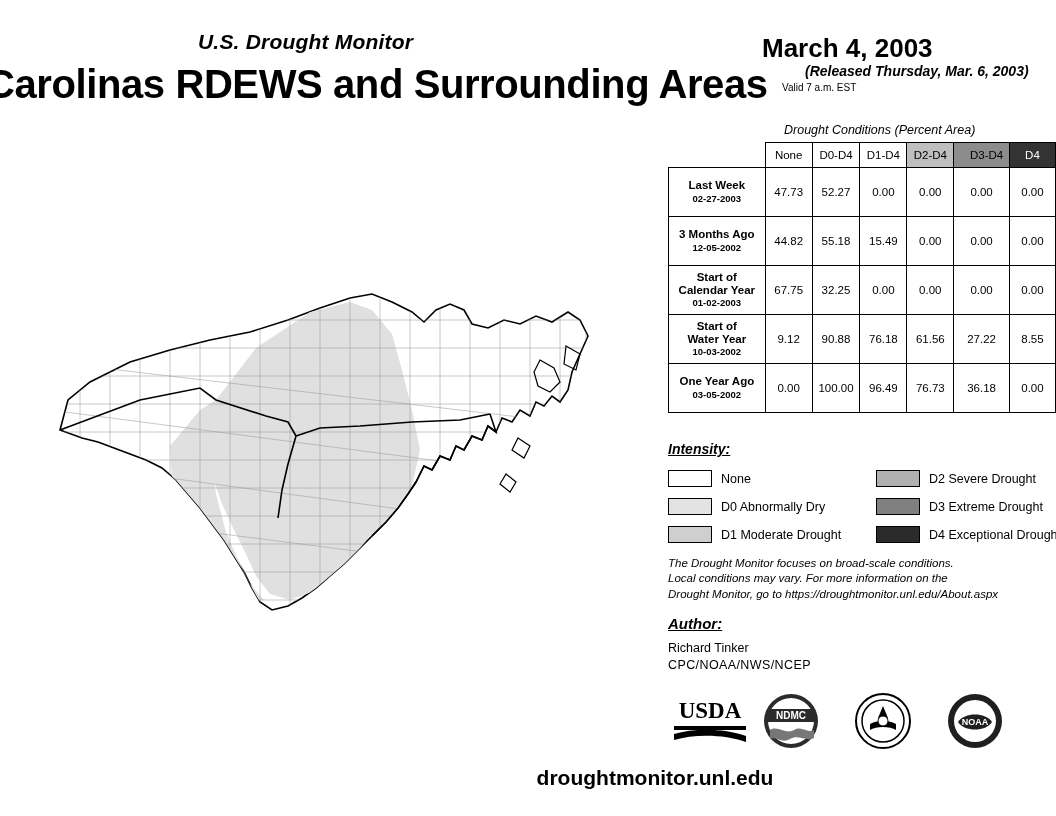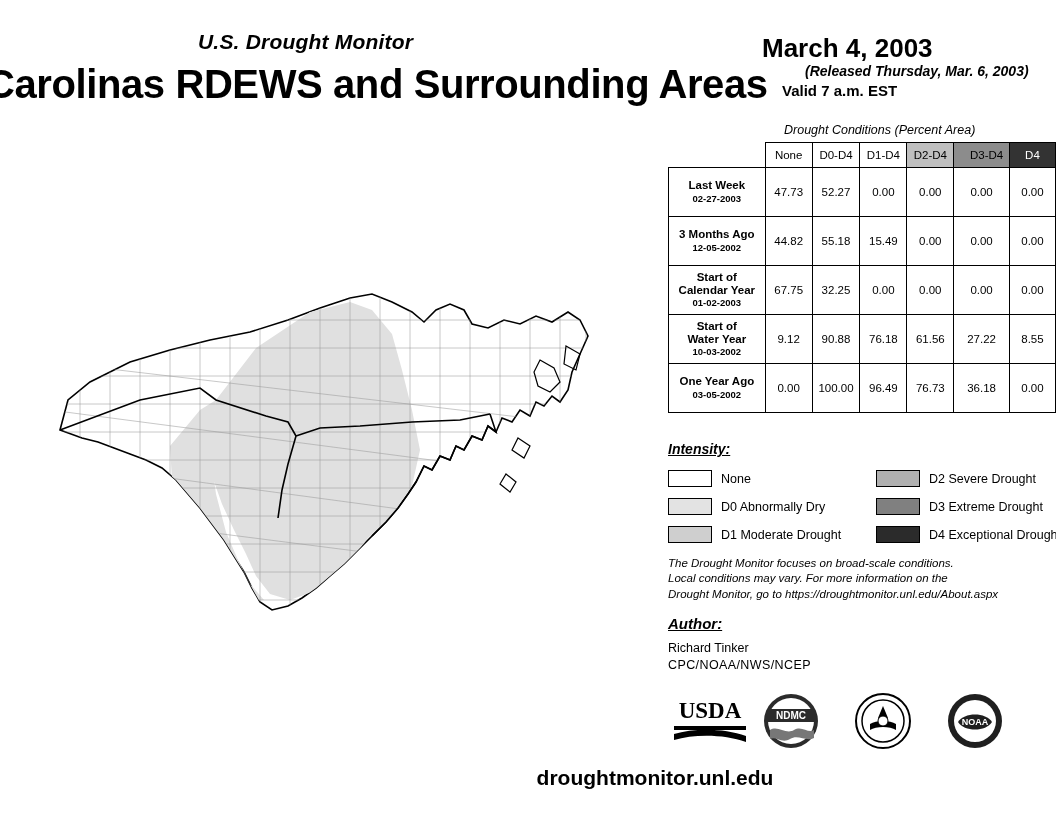--- a/index.html
+++ b/index.html
@@ -53,22 +53,22 @@
     top: 63px;
     font-size: 14px;
     font-weight: bold;
     font-style: italic;
     margin-left: 25px;
   }
   .hdr-valid {
     position: absolute;
     left: 782px;
     top: 82px;
-    font-size: 15px;
-    font-weight: bold;
+    font-size: 10px;
+    font-weight: normal;
   }
 
   
   .map-wrap {
     position: absolute;
     left: 20px;
     top: 250px;
     width: 640px;
     height: 420px;
   }

